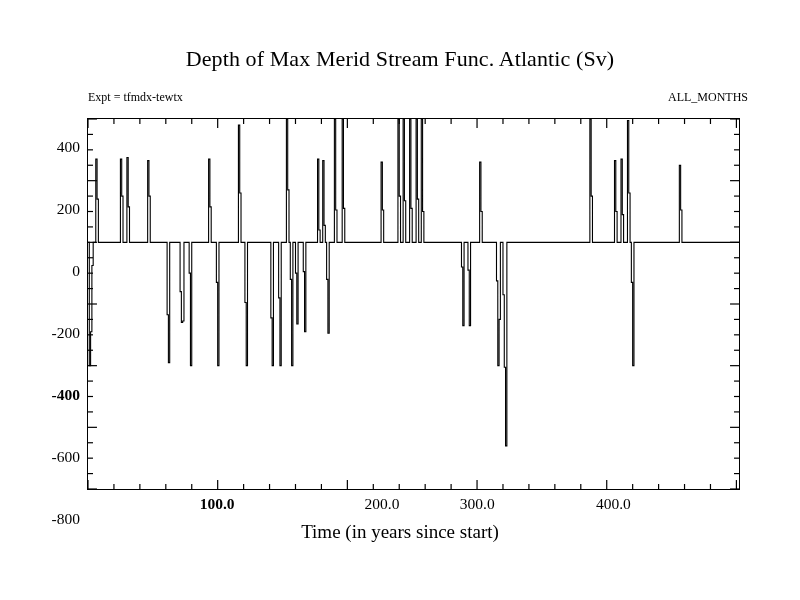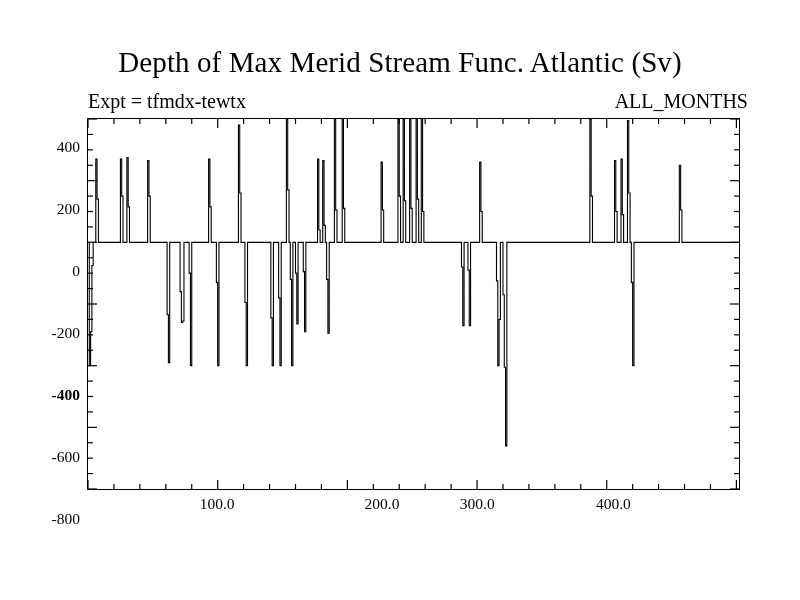--- a/index.html
+++ b/index.html
@@ -18,29 +18,29 @@
     position: relative;
     width: 800px;
     height: 600px;
   }
   #chart-title {
     position: absolute;
     top: 46px;
     left: 0;
     width: 800px;
     text-align: center;
-    font-size: 29px;
+    font-size: 22px;
     letter-spacing: 0.1px;
     white-space: nowrap;
   }
   .subtitle-row {
     position: absolute;
     top: 90px;
     height: 18px;
-    font-size: 20px;
+    font-size: 12px;
     white-space: nowrap;
   }
   #subtitle-expt { left: 88px; }
   #subtitle-period { left: 0; width: 800px; text-align: center; }
   #subtitle-months { right: 52px; text-align: right; }
 
   #plot-area {
     position: absolute;
     left: 87px;
     top: 118px;
@@ -232,20 +232,21 @@
   <div id="y-axis-labels">
       <div class="ylabel" style="top: -8px;">400</div>
       <div class="ylabel" style="top: 54px;">200</div>
       <div class="ylabel" style="top: 116px;">0</div>
       <div class="ylabel" style="top: 178px;">-200</div>
       <div class="ylabel" style="top: 240px; font-weight: bold;">-400</div>
       <div class="ylabel" style="top: 302px;">-600</div>
       <div class="ylabel" style="top: 364px;">-800</div>
     </div>
   <div id="x-axis-labels">
-      <div class="xlabel" style="left: 130.08px;">100.0</div>
+      <div class="xlabel" style="left: 130.08px; font-weight: bold;">100.0</div>
       <div class="xlabel" style="left: 267px; margin-left: 28px;">200.0</div>
       <div class="xlabel" style="left: 390.239px;">300.0</div>
       <div class="xlabel" style="left: 520.319px; margin-left: 6px;">400.0</div>
     </div>
 
+  <div id="x-axis-title">Time (in years since start)</div>
 
 </div>
 
 </body></html>

